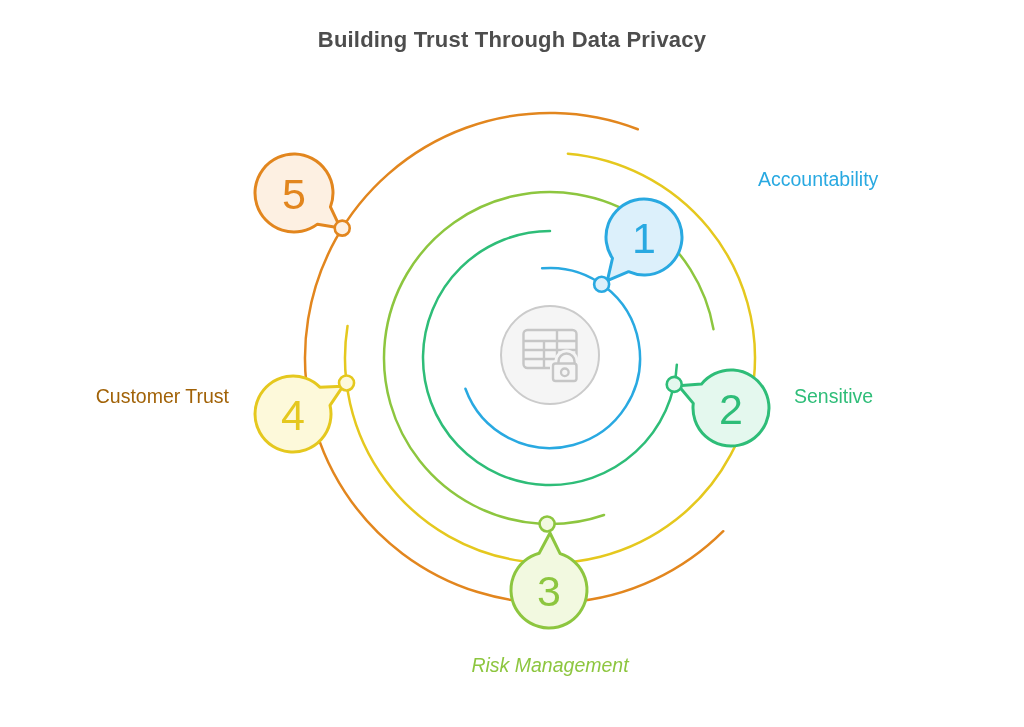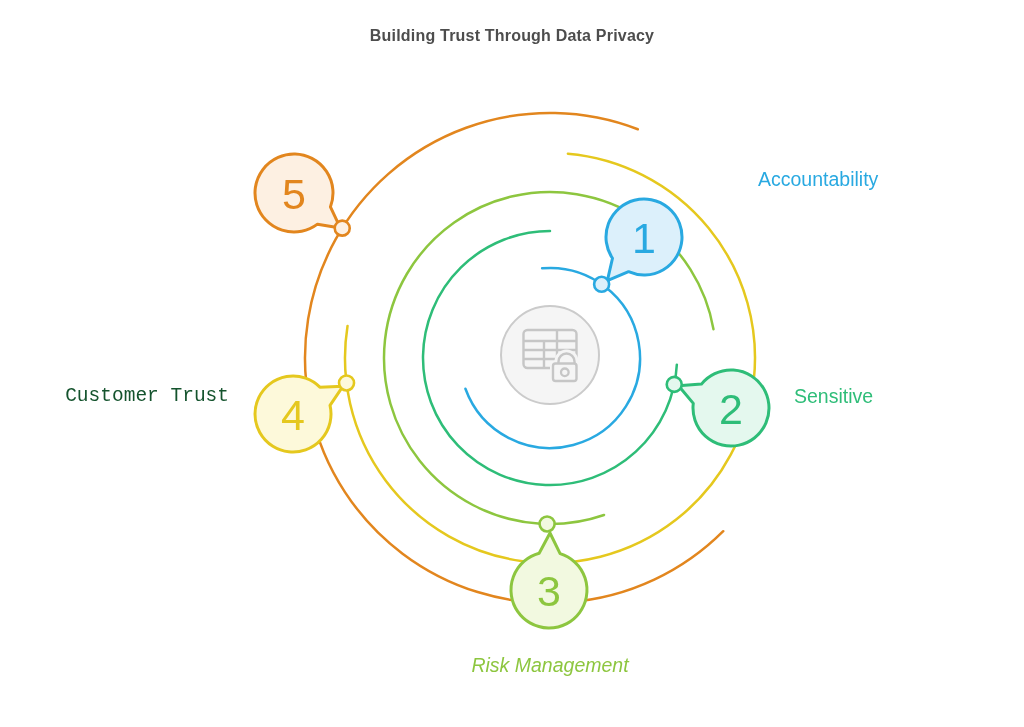--- a/index.html
+++ b/index.html
@@ -7,21 +7,21 @@
     position: relative;
     width: 1024px; height: 727px;
     background: #ffffff;
     overflow: hidden;
     font-family: "Liberation Sans", sans-serif;
   }
   .canvas svg { position: absolute; left: 0; top: 0; }
   .title {
     position: absolute; left: 0; right: 0; top: 27px;
     text-align: center;
-    font-size: 16px; font-weight: 700;
+    font-size: 22px; font-weight: 700;
     letter-spacing: 0.2px;
   }
   .step-label {
     position: absolute;
     font-size: 19.5px;
     line-height: 26px;
     white-space: nowrap;
   }
   .diagram-num {
     font-family: "Liberation Sans", sans-serif;
@@ -63,14 +63,14 @@
       <text x="294" y="194" text-anchor="middle" dominant-baseline="central" fill="#e2861e" class="diagram-num">5</text>
       <circle cx="601.62" cy="284.28" r="7.5" fill="#dcf0fb" stroke="#29a9e1" stroke-width="2.6"></circle>
       <circle cx="674.22" cy="384.40" r="7.5" fill="#e4f8ee" stroke="#2ebd78" stroke-width="2.6"></circle>
       <circle cx="547.10" cy="523.97" r="7.5" fill="#f2f9e0" stroke="#8dc63f" stroke-width="2.6"></circle>
       <circle cx="346.53" cy="382.98" r="7.5" fill="#fdf9da" stroke="#e5c81e" stroke-width="2.6"></circle>
       <circle cx="342.23" cy="228.17" r="7.5" fill="#fdf0e2" stroke="#e2861e" stroke-width="2.6"></circle>
     </svg>
   <div class="step-label" style="color: rgb(41, 169, 225); top: 166px; left: 758px;">Accountability</div>
   <div class="step-label" style="color: rgb(46, 189, 120); top: 383px; left: 794px;">Sensitive</div>
   <div class="step-label" style="color: rgb(141, 198, 63); top: 652px; left: 550px; transform: translateX(-50%); text-align: center; font-style: italic;">Risk Management</div>
-  <div class="step-label" style="color: #14532d; top: 383px; right: 795px; text-align: center; font-family: Liberation Mono, monospace;">Customer Trust</div>
+  <div class="step-label" style="color: #a16207; top: 383px; right: 795px; text-align: center;">Customer Trust</div>
 </div>
 
 </body></html>

